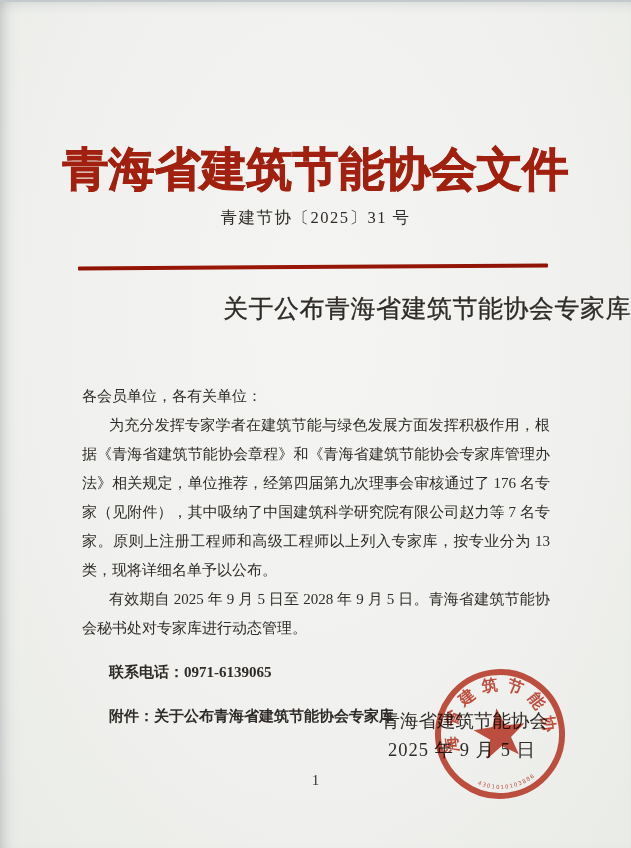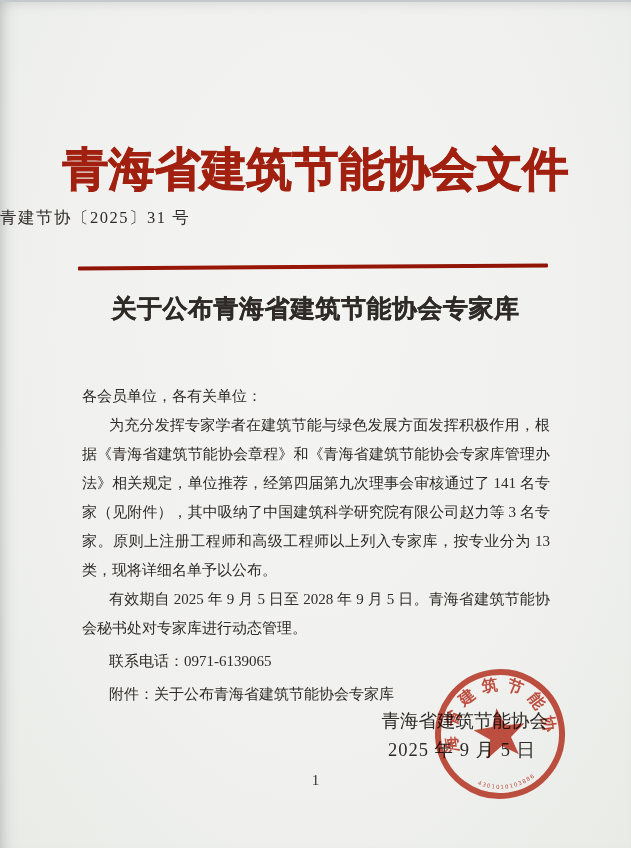--- a/index.html
+++ b/index.html
@@ -29,50 +29,51 @@
     text-align:center;
     font-size:46px;line-height:1.15;
     font-weight:bold;
     color:var(--title-red);
     -webkit-text-stroke:0.9px var(--title-red);
     letter-spacing:0px;
     white-space:nowrap;
   }
   .doc-number{
     position:absolute;top:205px;left:0;right:0;
+    text-align:center;
     font-size:16.5px;
     letter-spacing:1.5px;
     color:var(--ink);
     white-space:nowrap;
   }
   .red-rule{
     position:absolute;top:263px;left:78px;
     width:470px;height:4px;
     background:linear-gradient(90deg,#8f1406,var(--rule-red) 30%,#8f1406);
     transform:rotate(-0.35deg);
     border-radius:1px;
   }
   .notice-title{
     position:absolute;top:289px;left:0;right:0;
-    text-align:center;
+    text-align:right;
     font-size:25px;line-height:35px;
-    font-weight:bold;
+    font-weight:normal;
     color:var(--ink);
     letter-spacing:0.5px;
     -webkit-text-stroke:0.3px var(--ink);
   }
   .body-text{
     position:absolute;top:380px;left:82px;
     width:468px;
     font-size:15px;line-height:29px;
     color:var(--ink);
     text-align:justify;
   }
   .body-text p.indent{text-indent:1.8em;}
-  .body-text p.gap{margin-top:4px;}
+  .body-text p.gap{margin-top:15px;font-weight:bold;}
   .sign-block{
     position:absolute;top:705px;left:82px;
     width:468px;
     font-size:18.5px;line-height:29px;
     color:var(--ink);
     text-align:right;
   }
   .sign-block .signature{padding-right:2px;}
   .sign-block .issue-date{padding-right:14px;letter-spacing:1px;}
   .page-number{
@@ -99,21 +100,21 @@
   <div class="doc-number">青建节协〔2025〕31 号</div>
 
   <div class="red-rule"></div>
 
   <div class="notice-title">
     <div>关于公布青海省建筑节能协会专家库</div>
   </div>
 
   <div class="body-text">
     <p>各会员单位，各有关单位：</p>
-    <p class="indent">为充分发挥专家学者在建筑节能与绿色发展方面发挥积极作用，根据《青海省建筑节能协会章程》和《青海省建筑节能协会专家库管理办法》相关规定，单位推荐，经第四届第九次理事会审核通过了 141 名专家（见附件），其中吸纳了中国建筑科学研究院有限公司赵力等 3 名专家。原则上注册工程师和高级工程师以上列入专家库，按专业分为 13 类，现将详细名单予以公布。</p>
+    <p class="indent">为充分发挥专家学者在建筑节能与绿色发展方面发挥积极作用，根据《青海省建筑节能协会章程》和《青海省建筑节能协会专家库管理办法》相关规定，单位推荐，经第四届第九次理事会审核通过了 176 名专家（见附件），其中吸纳了中国建筑科学研究院有限公司赵力等 7 名专家。原则上注册工程师和高级工程师以上列入专家库，按专业分为 13 类，现将详细名单予以公布。</p>
     <p class="indent">有效期自 2025 年 9 月 5 日至 2028 年 9 月 5 日。青海省建筑节能协会秘书处对专家库进行动态管理。</p>
     <p class="indent gap">联系电话：0971-6139065</p>
     <p class="indent gap">附件：关于公布青海省建筑节能协会专家库</p>
   </div>
 
   <div class="sign-block">
     <div class="signature">青海省建筑节能协会</div>
     <div class="issue-date">2025 年 9 月 5 日</div>
   </div>
 

